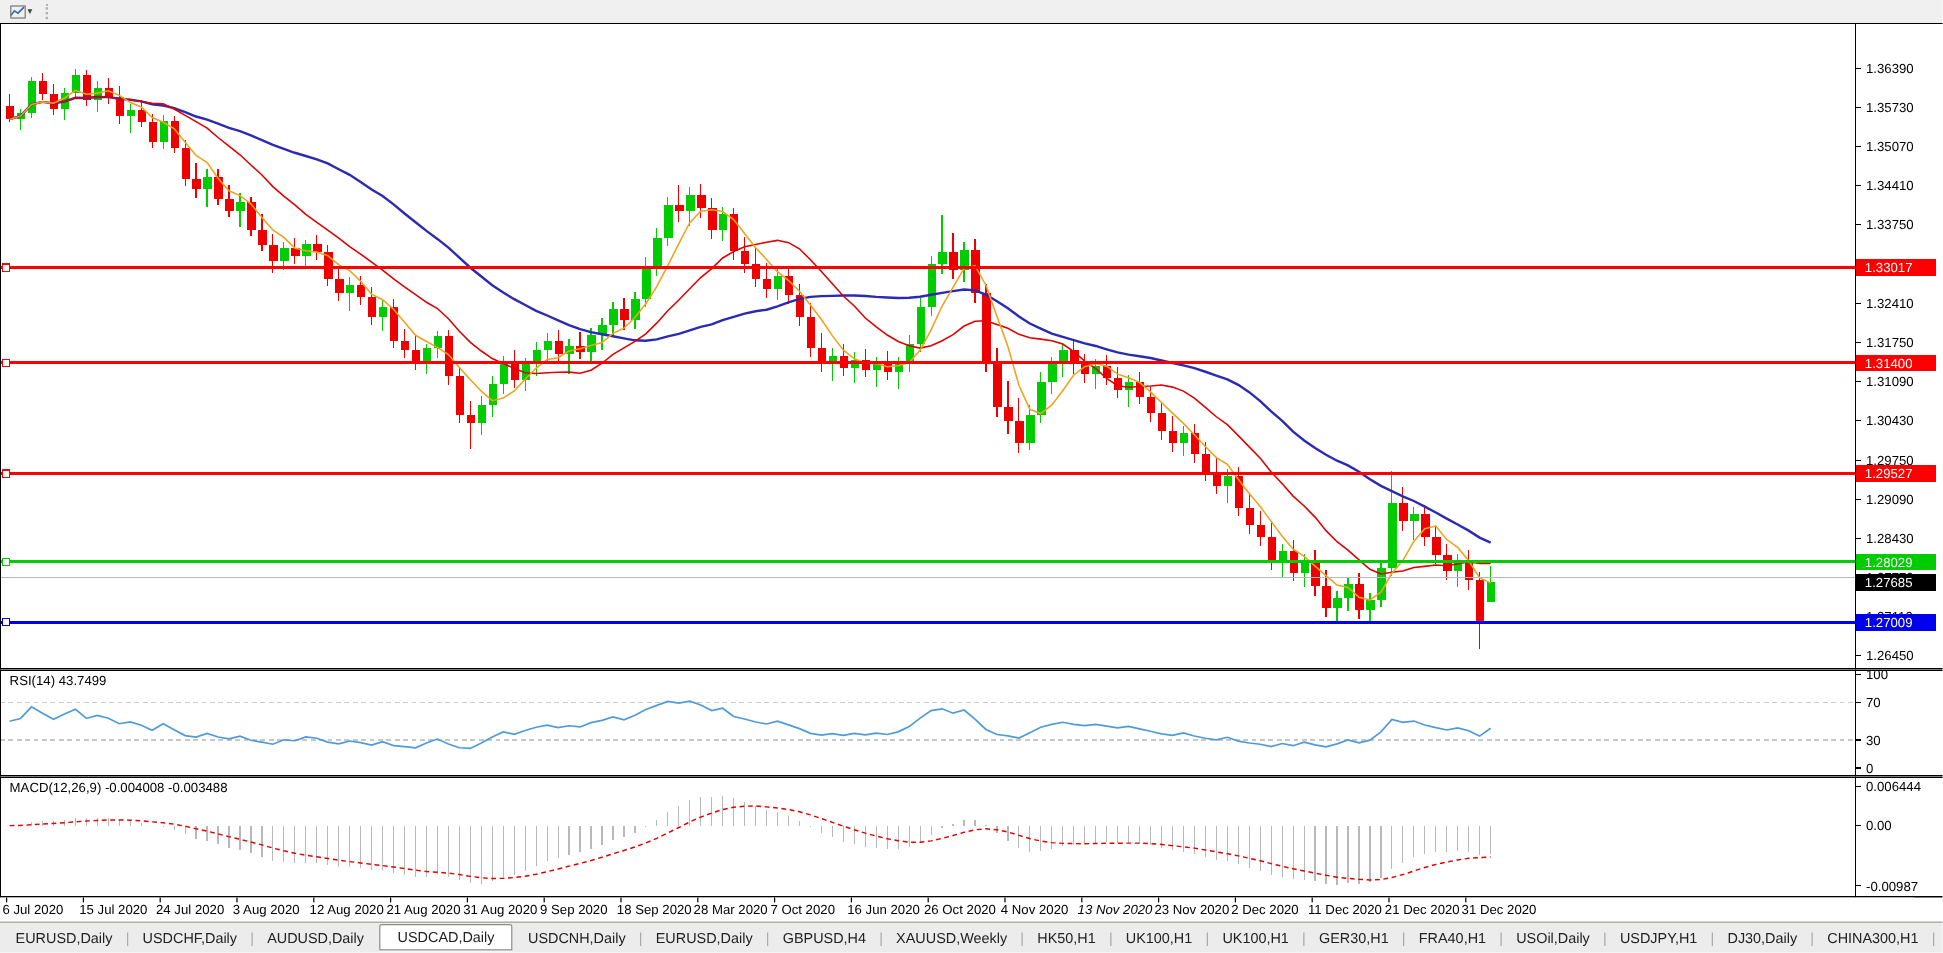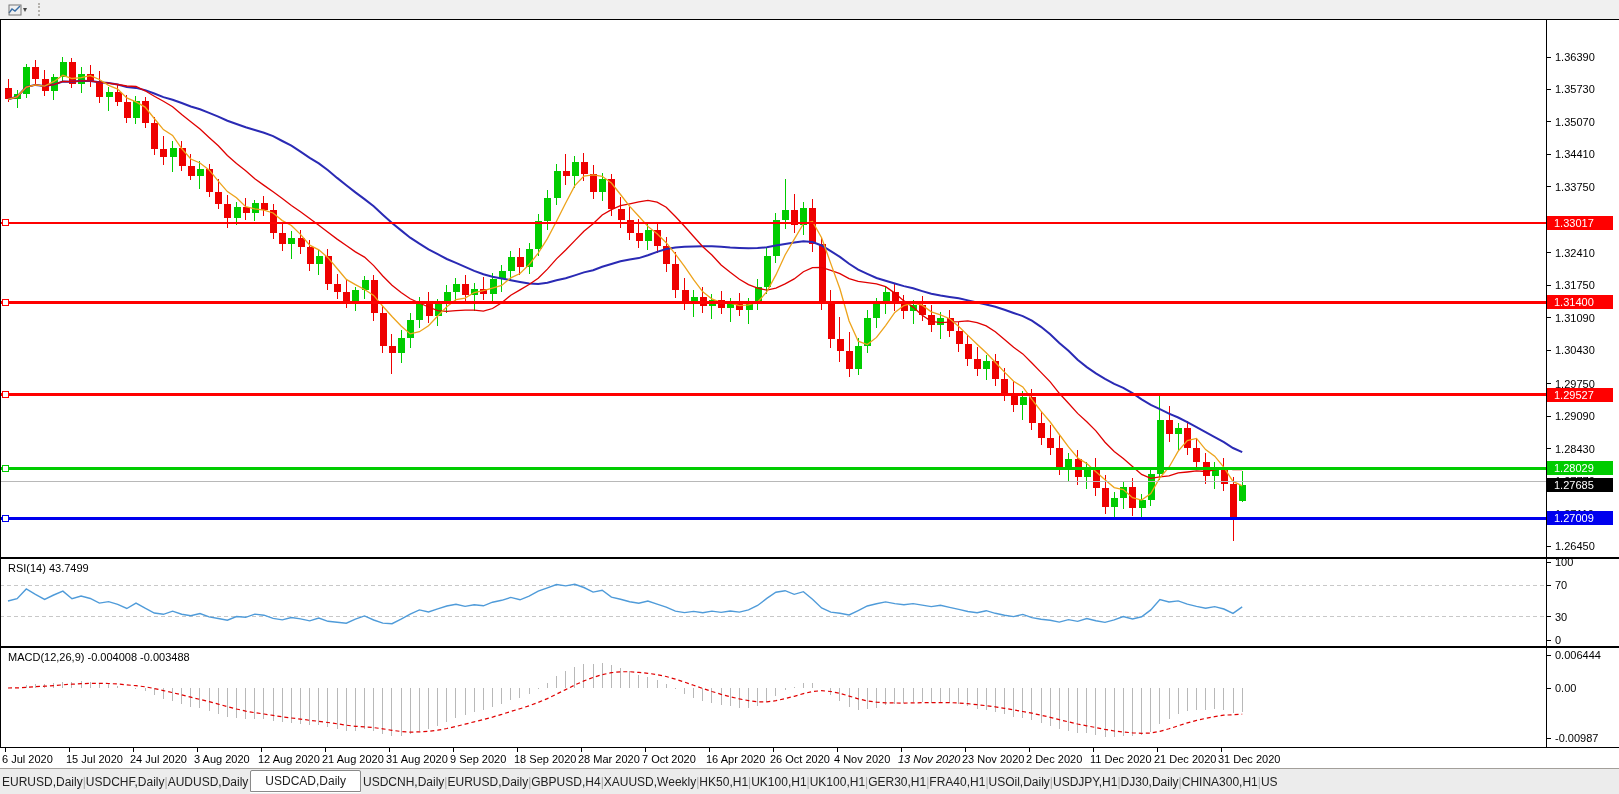--- a/index.html
+++ b/index.html
@@ -22,21 +22,21 @@
   #chart-title .sym{margin-right:8px;}
   #chart-title .dd{font-size:9px;color:#000;margin-right:4px;}
   #rsi-label,#macd-label{font-size:11px;text-align:right;}
   
   #date-axis{position:absolute;left:0;top:748px;width:1595px;height:20px;background:#fff;}
   .date-tick{position:absolute;top:0;width:1px;height:4px;background:#000;}
   .date-label{position:absolute;top:5px;font-size:11px;color:#000;white-space:nowrap;}
   
   #tabbar{position:absolute;left:0;top:768px;width:1619px;height:26px;background:#ececec;
           border-top:1px solid #a39f9a;display:flex;align-items:center;font-size:12px;color:#222;}
-  .tab{padding:3px 2px;white-space:nowrap;position:relative;cursor:default;}
+  .tab{padding:3px 13px;white-space:nowrap;position:relative;cursor:default;}
   .tab-sep{color:#a8a8a8;margin:0 -2px;}
   .tab.active{background:#fff;border:1px solid #8a8a8a;border-radius:2px 2px 0 0;
               padding:3px 14px;margin-top:-3px;box-shadow:0 1px 0 #fff;}
 </style>
 </head>
 <body>
 
 <div id="app">
 
   <div id="toolbar">
@@ -581,21 +581,21 @@
       <span class="date-label" style="left: 386px;">31 Aug 2020</span>
       <div class="date-tick" style="left: 453px;"></div>
       <span class="date-label" style="left: 450px;">9 Sep 2020</span>
       <div class="date-tick" style="left: 517px;"></div>
       <span class="date-label" style="left: 514px;">18 Sep 2020</span>
       <div class="date-tick" style="left: 581px;"></div>
       <span class="date-label" style="left: 578px;">28 Mar 2020</span>
       <div class="date-tick" style="left: 645px;"></div>
       <span class="date-label" style="left: 642px;">7 Oct 2020</span>
       <div class="date-tick" style="left: 709px;"></div>
-      <span class="date-label" style="left: 706px;">16 Apr 2020</span>
+      <span class="date-label" style="left: 706px;">16 Jun 2020</span>
       <div class="date-tick" style="left: 773px;"></div>
       <span class="date-label" style="left: 770px;">26 Oct 2020</span>
       <div class="date-tick" style="left: 837px;"></div>
       <span class="date-label" style="left: 834px;">4 Nov 2020</span>
       <div class="date-tick" style="left: 901px;"></div>
       <span class="date-label" style="left: 898px; font-style: italic;">13 Nov 2020</span>
       <div class="date-tick" style="left: 965px;"></div>
       <span class="date-label" style="left: 962px;">23 Nov 2020</span>
       <div class="date-tick" style="left: 1029px;"></div>
       <span class="date-label" style="left: 1026px;">2 Dec 2020</span>

